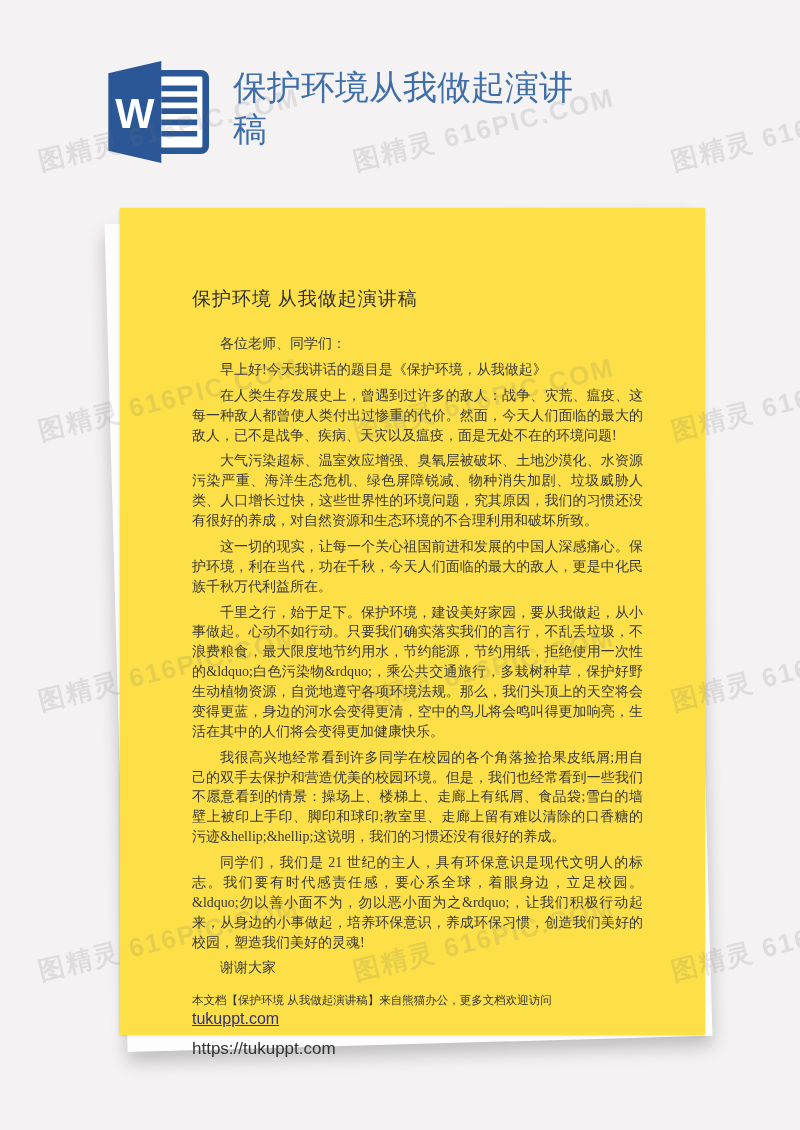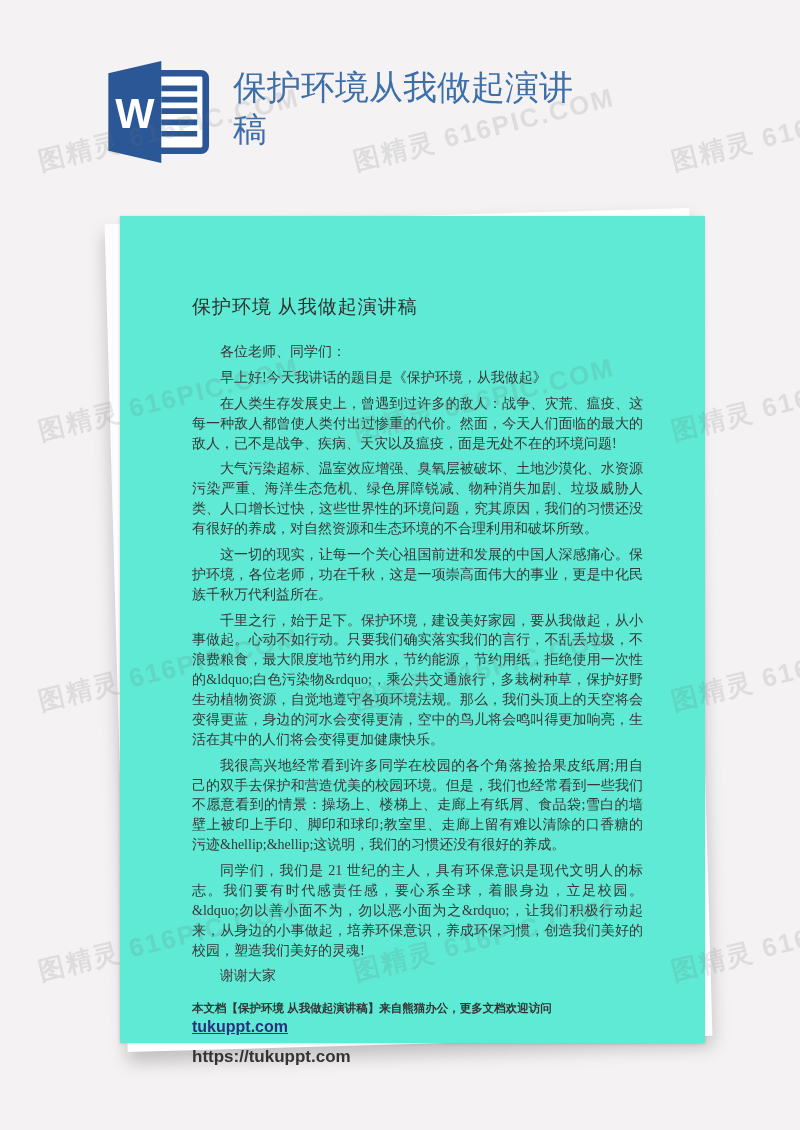--- a/index.html
+++ b/index.html
@@ -27,40 +27,39 @@
   .page-back {
     position:absolute; left:116px; top:216px;
     width:585px; height:828px;
     background:#fdfdfd;
     transform:rotate(-1.6deg);
     box-shadow:0 10px 18px rgba(0,0,0,0.22);
   }
   .page-front {
     position:absolute; left:120px; top:208px;
     width:585px; height:827px;
-    background:#5eead4;
+    background:#fde047;
     box-shadow:-1px 0 2px rgba(0,0,0,0.06), 0 1px 3px rgba(0,0,0,0.10);
     box-sizing:border-box;
     padding:78px 62px 0 72px;
     font-family:"Liberation Serif","DejaVu Serif",serif;
     color:#383838;
-    margin-top:8px;
   }
   .doc-title {
     margin:0 0 22px 0;
     font-size:19px; line-height:26px; font-weight:400;
     letter-spacing:1px; color:#2f2f2f;
   }
   .doc-body p {
     margin:6px 0;
     font-size:14px; line-height:1.42;
     text-align:justify;
     text-indent:2em;
   }
-  .doc-footer { margin-top:14px; font-family:"Liberation Sans",sans-serif;font-weight:bold; }
+  .doc-footer { margin-top:14px; font-family:"Liberation Sans",sans-serif; }
   .doc-footer .note { margin:0; font-size:11.5px; line-height:17px; color:#333; text-indent:0; text-align:left; }
   .doc-footer .site-link {
     display:inline-block; margin:1px 0 0 0;
     font-size:16px; line-height:17px;
     color:#2f2f7f; text-decoration:underline; cursor:pointer;
   }
   .doc-footer .url { margin:12px 0 0 0; font-size:17px; line-height:17px; color:#333; text-indent:0; text-align:left; }
 
   
   .watermarks { position:absolute; inset:0; z-index:5; pointer-events:none; }
@@ -102,21 +101,21 @@
     <div class="page-back"></div>
 
     <div class="page-front">
       <h2 class="doc-title">保护环境 从我做起演讲稿</h2>
 
       <div class="doc-body">
         <p>各位老师、同学们：</p>
         <p>早上好!今天我讲话的题目是《保护环境，从我做起》</p>
         <p>在人类生存发展史上，曾遇到过许多的敌人：战争、灾荒、瘟疫、这每一种敌人都曾使人类付出过惨重的代价。然面，今天人们面临的最大的敌人，已不是战争、疾病、天灾以及瘟疫，面是无处不在的环境问题!</p>
         <p>大气污染超标、温室效应增强、臭氧层被破坏、土地沙漠化、水资源污染严重、海洋生态危机、绿色屏障锐减、物种消失加剧、垃圾威胁人类、人口增长过快，这些世界性的环境问题，究其原因，我们的习惯还没有很好的养成，对自然资源和生态环境的不合理利用和破坏所致。</p>
-        <p>这一切的现实，让每一个关心祖国前进和发展的中国人深感痛心。保护环境，各位老师，功在千秋，这是一项崇高面伟大的事业，更是中化民族千秋万代利益所在。</p>
+        <p>这一切的现实，让每一个关心祖国前进和发展的中国人深感痛心。保护环境，利在当代，功在千秋，今天人们面临的最大的敌人，更是中化民族千秋万代利益所在。</p>
         <p>千里之行，始于足下。保护环境，建设美好家园，要从我做起，从小事做起。心动不如行动。只要我们确实落实我们的言行，不乱丢垃圾，不浪费粮食，最大限度地节约用水，节约能源，节约用纸，拒绝使用一次性的&amp;ldquo;白色污染物&amp;rdquo;，乘公共交通旅行，多栽树种草，保护好野生动植物资源，自觉地遵守各项环境法规。那么，我们头顶上的天空将会变得更蓝，身边的河水会变得更清，空中的鸟儿将会鸣叫得更加响亮，生活在其中的人们将会变得更加健康快乐。</p>
         <p>我很高兴地经常看到许多同学在校园的各个角落捡拾果皮纸屑;用自己的双手去保护和营造优美的校园环境。但是，我们也经常看到一些我们不愿意看到的情景：操场上、楼梯上、走廊上有纸屑、食品袋;雪白的墙壁上被印上手印、脚印和球印;教室里、走廊上留有难以清除的口香糖的污迹&amp;hellip;&amp;hellip;这说明，我们的习惯还没有很好的养成。</p>
         <p>同学们，我们是 21 世纪的主人，具有环保意识是现代文明人的标志。我们要有时代感责任感，要心系全球，着眼身边，立足校园。&amp;ldquo;勿以善小面不为，勿以恶小面为之&amp;rdquo;，让我们积极行动起来，从身边的小事做起，培养环保意识，养成环保习惯，创造我们美好的校园，塑造我们美好的灵魂!</p>
         <p>谢谢大家</p>
       </div>
 
       <div class="doc-footer">
         <p class="note">本文档【保护环境 从我做起演讲稿】来自熊猫办公，更多文档欢迎访问</p>
         <a class="site-link">tukuppt.com</a>
         <p class="url">https://tukuppt.com</p>

